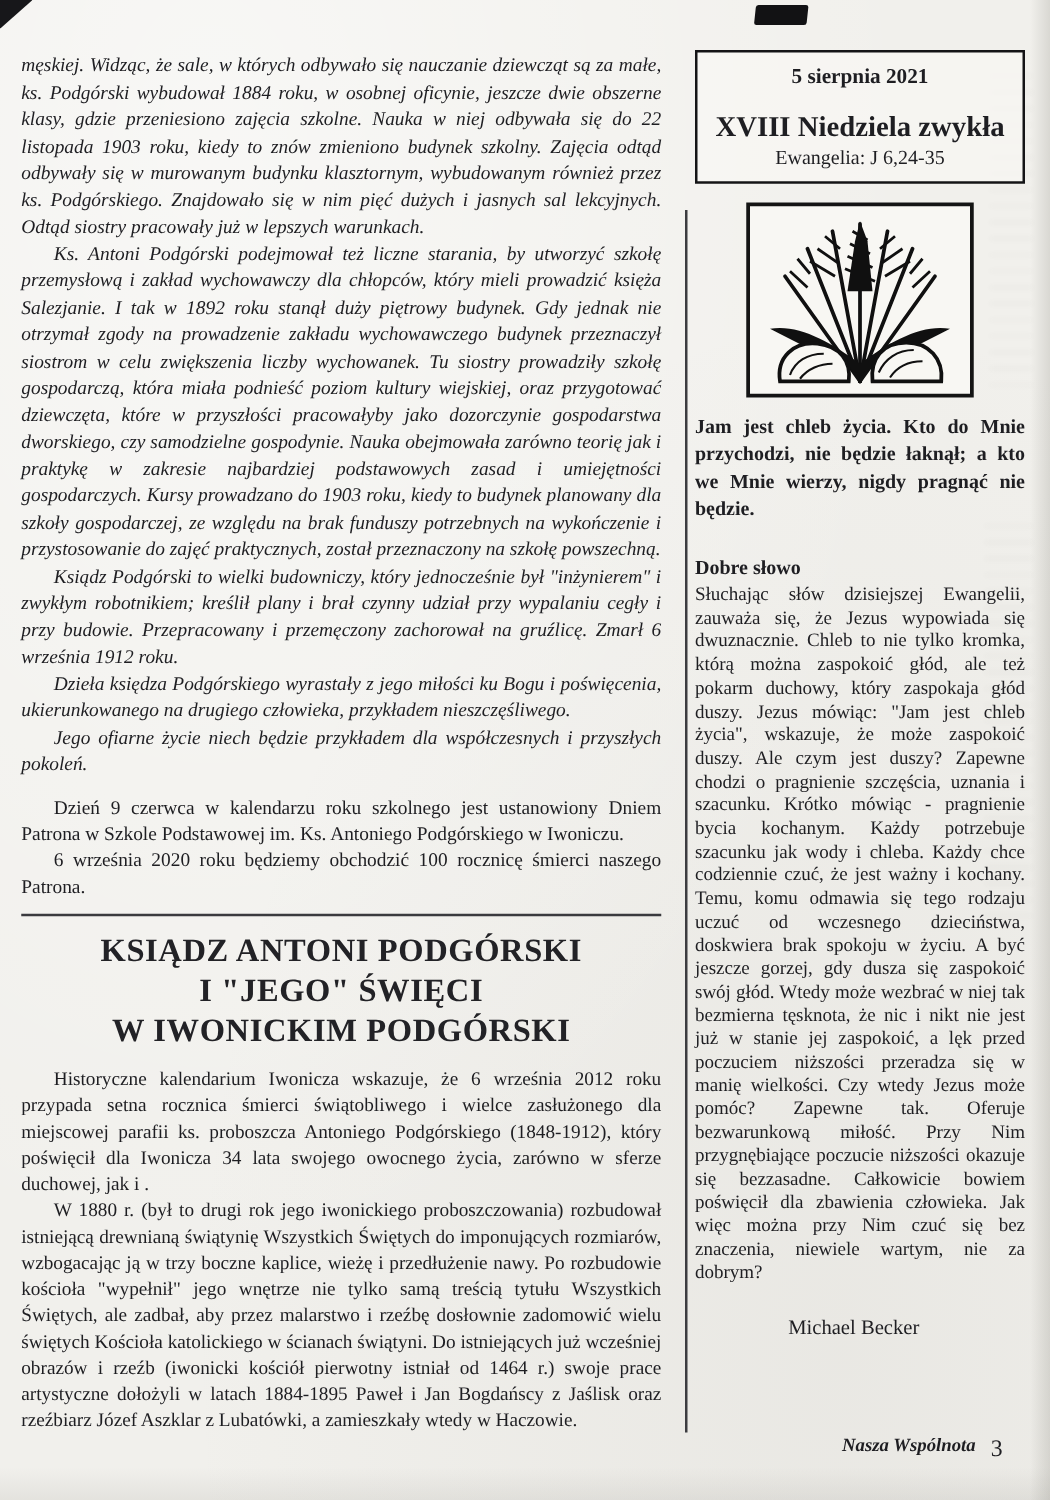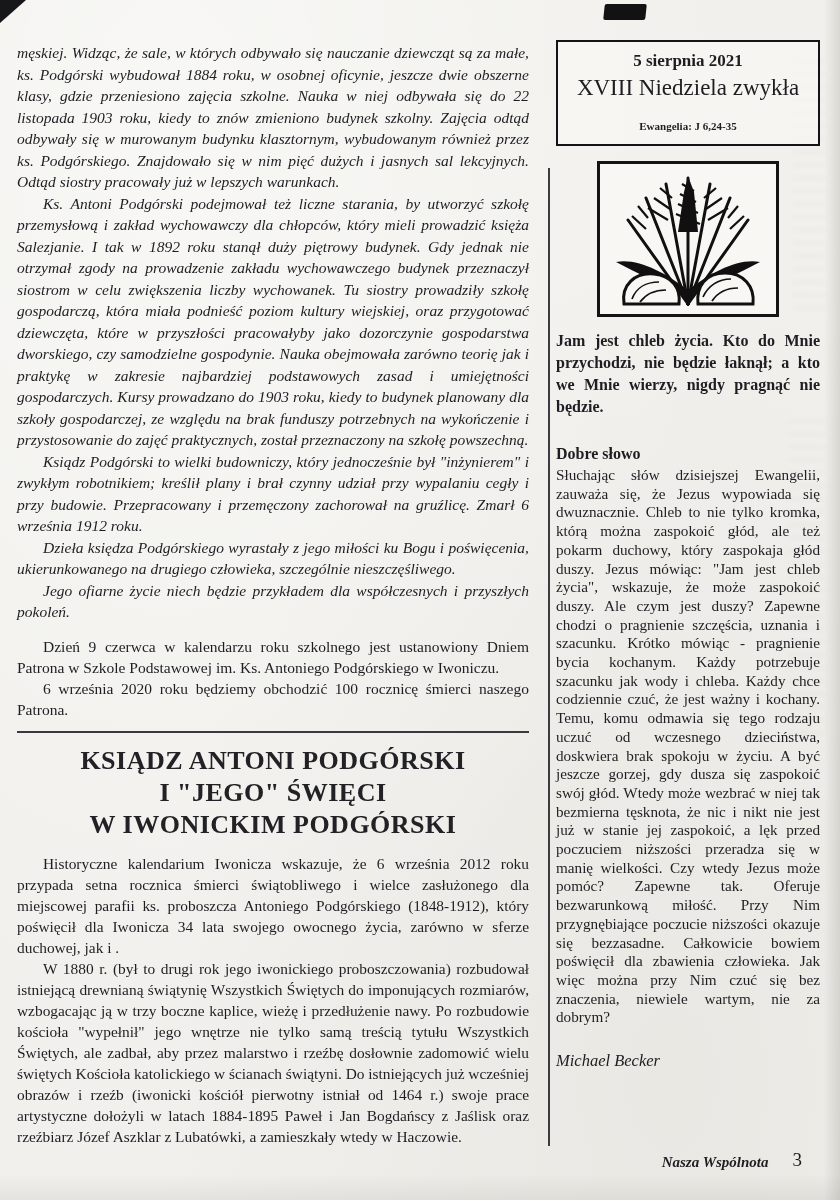--- a/index.html
+++ b/index.html
@@ -44,51 +44,51 @@
   .article p{font-size:15.4px;line-height:21px;}
 
   
   .divider-v{position:absolute;left:548px;top:168px;width:2px;height:978px;background:#3c3c40;}
 
   
   .sidebar{position:absolute;left:556px;top:40px;width:264px;}
   .header-box{border:2px solid #141416;background:rgba(250,249,245,.6);
     text-align:center;padding:8px 4px 9px;}
   .hb-date{font-weight:bold;font-size:17px;line-height:22px;}
-  .hb-title{font-weight:normal;font-size:23px;line-height:27px;margin-top:2px;}
-  .hb-gospel{font-weight:bold;font-size:11px;line-height:18px;margin-top:16px;}
+  .hb-title{font-weight:bold;font-size:23px;line-height:27px;margin-top:16px;}
+  .hb-gospel{font-weight:normal;font-size:16px;line-height:18px;margin-top:3px;}
   .illus{width:172px;margin:15px auto 0;border:3px solid #141414;
     background:#f8f7f3;padding:2px;line-height:0;}
   .quote{margin:13px 0 0;font-weight:bold;font-size:16px;line-height:22px;
     text-align:justify;}
   .gw-head{margin-top:26px;font-weight:bold;font-size:16px;line-height:20px;}
   .gw-body{margin:2px 0 0;font-size:15.2px;line-height:18.7px;text-align:justify;}
-  .signature{margin-top:24px;text-align:left;font-style:italic;font-size:16.5px;
+  .signature{margin-top:24px;text-align:center;font-size:16.5px;
     padding-right:10px;}
 
   
-  .footer{position:absolute;top:1149px;right:38px;display:flex;align-items:flex-end;gap:24px;}
+  .footer{position:absolute;top:1149px;right:38px;display:flex;align-items:flex-start;gap:12px;}
   .f-mag{font-weight:bold;font-style:italic;font-size:15px;}
   .f-page{font-size:19px;}
 </style>
 </head>
 <body>
 
 <div class="page">
 
   <div class="corner-mark"></div>
   <div class="blob-mark"></div>
   <div class="ghost g1"></div>
   <div class="ghost g2"></div>
 
   <div class="left-col">
     <p class="it">męskiej. Widząc, że sale, w których odbywało się nauczanie dziewcząt są za małe, ks. Podgórski wybudował 1884 roku, w osobnej oficynie, jeszcze dwie obszerne klasy, gdzie przeniesiono zajęcia szkolne. Nauka w niej odbywała się do 22 listopada 1903 roku, kiedy to znów zmieniono budynek szkolny. Zajęcia odtąd odbywały się w murowanym budynku klasztornym, wybudowanym również przez ks. Podgórskiego. Znajdowało się w nim pięć dużych i jasnych sal lekcyjnych. Odtąd siostry pracowały już w lepszych warunkach.</p>
     <p class="it ind">Ks. Antoni Podgórski podejmował też liczne starania, by utworzyć szkołę przemysłową i zakład wychowawczy dla chłopców, który mieli prowadzić księża Salezjanie. I tak w 1892 roku stanął duży piętrowy budynek. Gdy jednak nie otrzymał zgody na prowadzenie zakładu wychowawczego budynek przeznaczył siostrom w celu zwiększenia liczby wychowanek. Tu siostry prowadziły szkołę gospodarczą, która miała podnieść poziom kultury wiejskiej, oraz przygotować dziewczęta, które w przyszłości pracowałyby jako dozorczynie gospodarstwa dworskiego, czy samodzielne gospodynie. Nauka obejmowała zarówno teorię jak i praktykę w zakresie najbardziej podstawowych zasad i umiejętności gospodarczych. Kursy prowadzano do 1903 roku, kiedy to budynek planowany dla szkoły gospodarczej, ze względu na brak funduszy potrzebnych na wykończenie i przystosowanie do zajęć praktycznych, został przeznaczony na szkołę powszechną.</p>
     <p class="it ind">Ksiądz Podgórski to wielki budowniczy, który jednocześnie był "inżynierem" i zwykłym robotnikiem; kreślił plany i brał czynny udział przy wypalaniu cegły i przy budowie. Przepracowany i przemęczony zachorował na gruźlicę. Zmarł 6 września 1912 roku.</p>
-    <p class="it ind">Dzieła księdza Podgórskiego wyrastały z jego miłości ku Bogu i poświęcenia, ukierunkowanego na drugiego człowieka, szczególnie nieszczęśliwego.</p>
+    <p class="it ind">Dzieła księdza Podgórskiego wyrastały z jego miłości ku Bogu i poświęcenia, ukierunkowanego na drugiego człowieka, przykładem nieszczęśliwego.</p>
     <p class="it ind">Jego ofiarne życie niech będzie przykładem dla współczesnych i przyszłych pokoleń.</p>
 
     <div class="notice">
       <p class="rg ind">Dzień 9 czerwca w kalendarzu roku szkolnego jest ustanowiony Dniem Patrona w Szkole Podstawowej im. Ks. Antoniego Podgórskiego w Iwoniczu.</p>
       <p class="rg ind">6 września 2020 roku będziemy obchodzić 100 rocznicę śmierci naszego Patrona.</p>
     </div>
 
     <div class="section-rule"></div>
 
     <div class="article-title">

